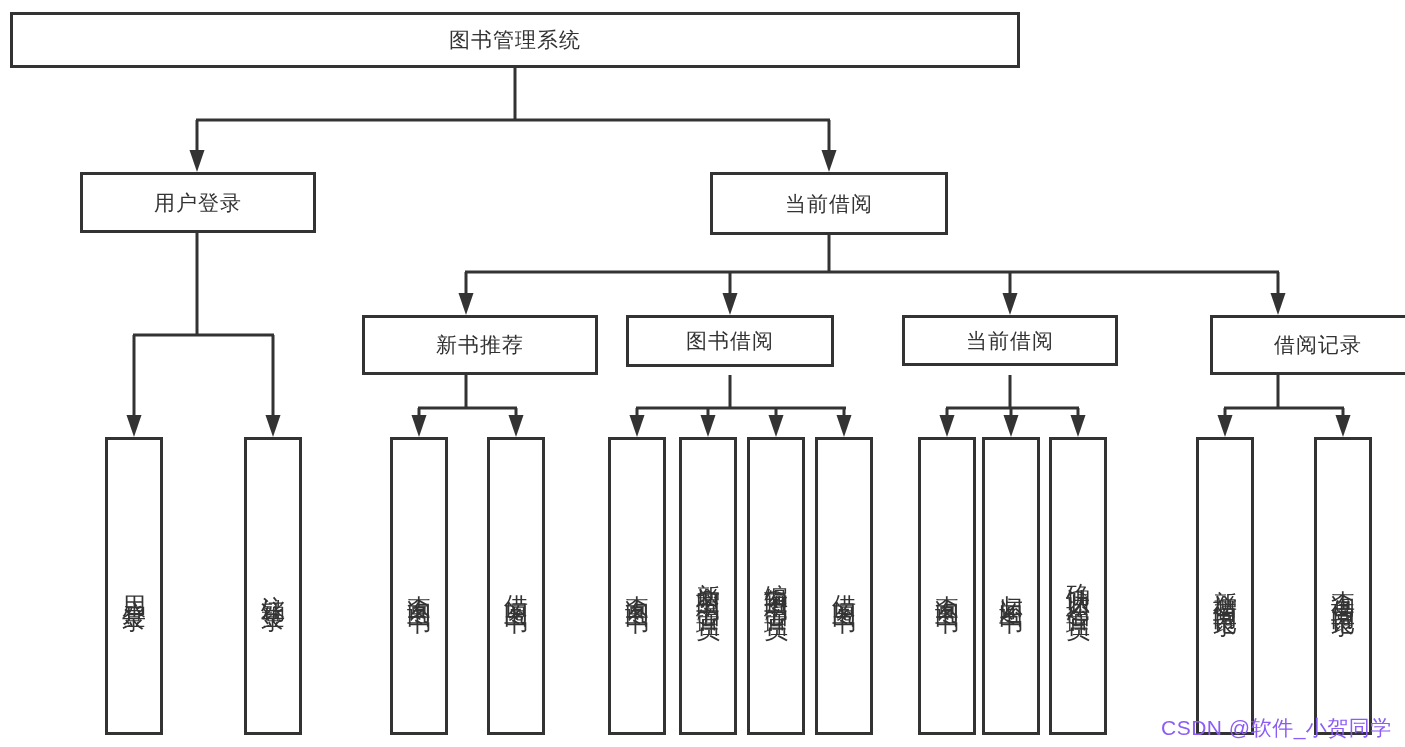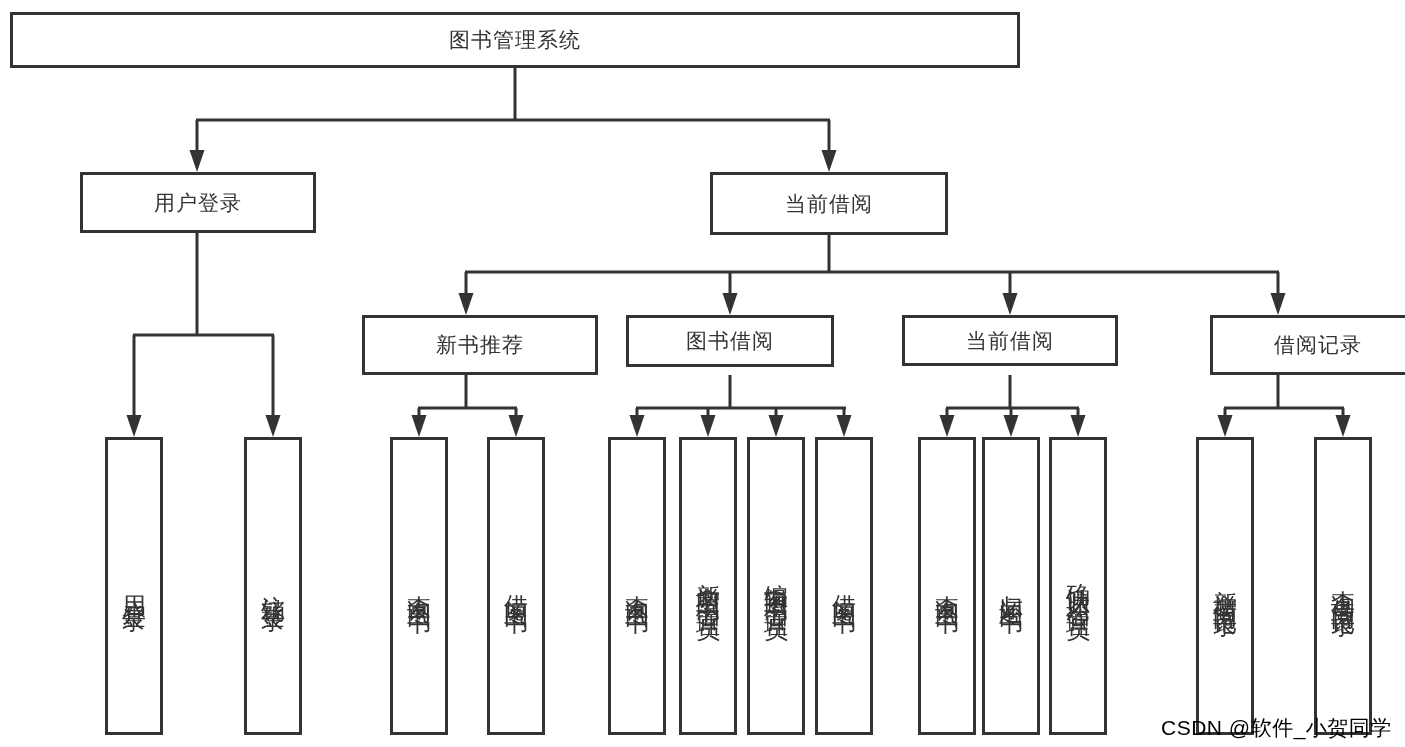--- a/index.html
+++ b/index.html
@@ -43,21 +43,21 @@
     letter-spacing: 5px;
     writing-mode: vertical-rl;
     text-orientation: mixed;
   }
   .watermark {
     position: absolute;
     left: 1161px;
     top: 714px;
     z-index: 6;
     font-size: 21px;
-    color: #000000;
+    color: #8b5cf6;
     letter-spacing: 0.5px;
     white-space: nowrap;
   }
 </style>
 </head>
 <body>
 
 <div class="stage">
 
   <svg class="connectors" width="1405" height="747" viewBox="0 0 1405 747">

